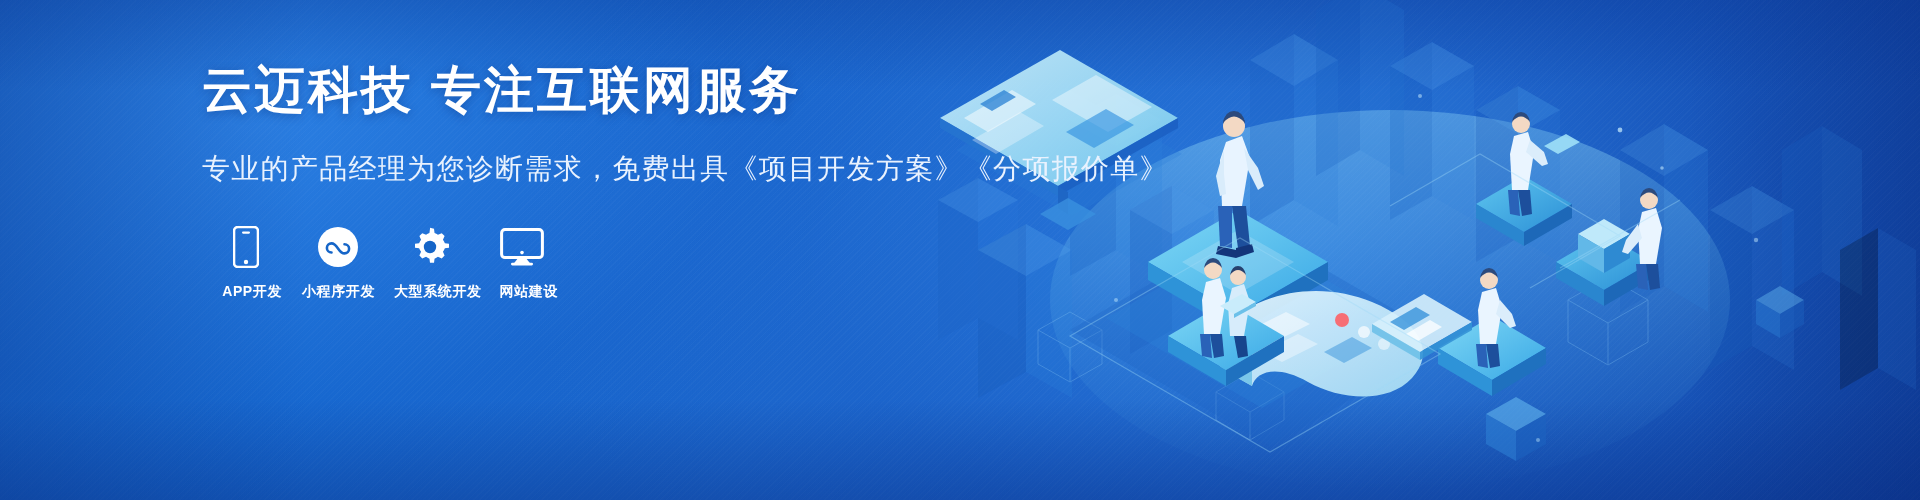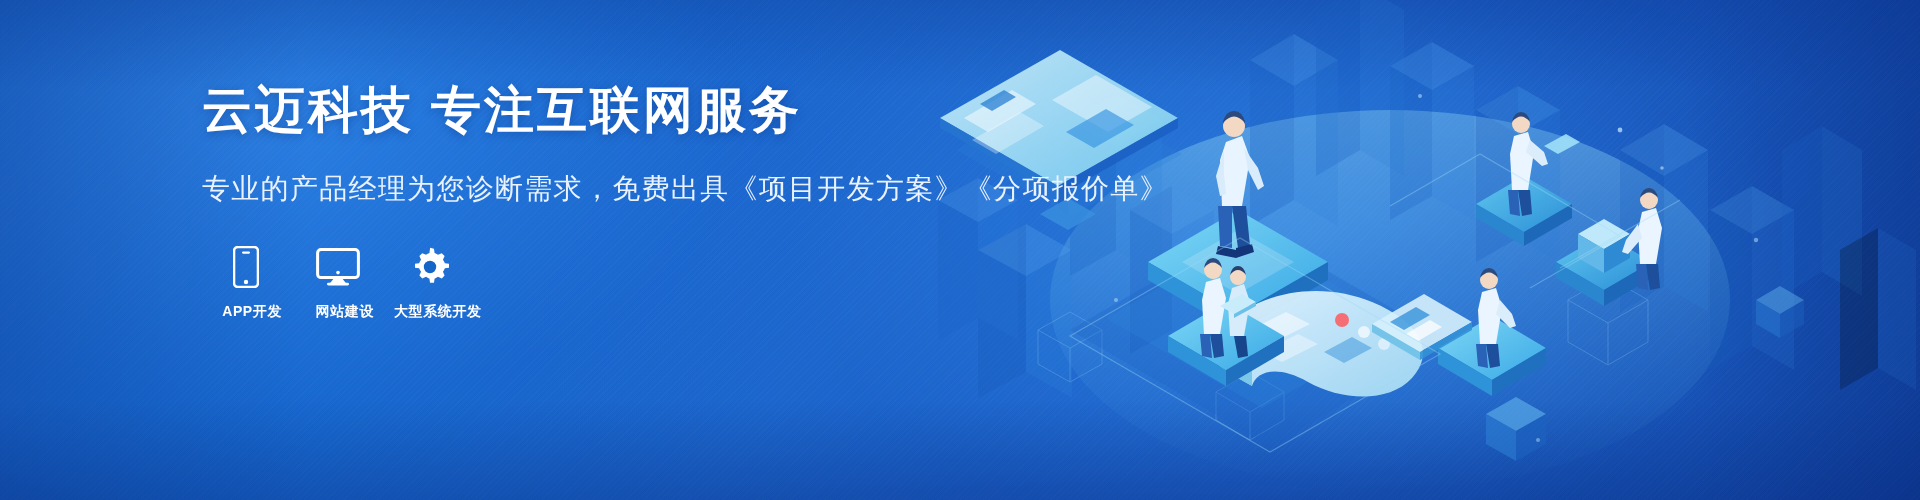--- a/index.html
+++ b/index.html
@@ -27,21 +27,20 @@
       linear-gradient(to bottom, rgba(10,50,140,0.30) 0%, rgba(0,0,0,0) 18%, rgba(0,0,0,0) 80%, rgba(8,42,125,0.35) 100%),
       linear-gradient(to right, rgba(10,48,135,0.35) 0%, rgba(0,0,0,0) 16%, rgba(0,0,0,0) 88%, rgba(8,40,120,0.30) 100%);
   }
 
   
   .content { position:absolute; left:202px; top:62px; width:760px; z-index:6; }
   .title {
     font-size:50px; font-weight:bold; color:#ffffff; letter-spacing:3px;
     line-height:1.15; white-space:nowrap;
     text-shadow:0 2px 10px rgba(6,38,105,0.35);
-    margin-top:20px;
   }
   .sub { margin-top:26px; }
   .sub-line {
     font-size:28px; color:#e9f2fe; line-height:1.62;
     letter-spacing:1.3px; white-space:nowrap; font-weight:400;
   }
 
   
   .services { display:flex; margin-top:34px; margin-left:8px; }
   .service { width:72px; text-align:right; margin-right:20px; }
@@ -343,48 +342,59 @@
         <div class="svc-icon">
           <svg width="26" height="42" viewBox="0 0 26 42" xmlns="http://www.w3.org/2000/svg">
             <rect x="1" y="1" width="24" height="40" rx="4" ry="4" fill="none" stroke="#ffffff" stroke-width="2.6"></rect>
             <rect x="9" y="5.5" width="8" height="2.2" rx="1.1" fill="#ffffff"></rect>
             <circle cx="13" cy="36" r="2.2" fill="#ffffff"></circle>
           </svg>
         </div>
         <div class="svc-label">APP开发</div>
       </div>
 
-
-
       <div class="service">
         <div class="svc-icon">
-          <svg width="44" height="38" viewBox="0 0 44 38" xmlns="http://www.w3.org/2000/svg">
-            <rect x="1.6" y="1.6" width="40.8" height="28" rx="3.4" ry="3.4" fill="none" stroke="#ffffff" stroke-width="3"></rect>
-            <circle cx="22" cy="24.6" r="1.8" fill="#ffffff"></circle>
-            <path d="M13 36.4 L18.5 29.6 L25.5 29.6 L31 36.4 Z" fill="#ffffff"></path>
-            <rect x="11" y="34.8" width="22" height="2.6" rx="1.3" fill="#ffffff"></rect>
+          <svg width="42" height="42" viewBox="0 0 42 42" xmlns="http://www.w3.org/2000/svg">
+            <circle cx="21" cy="21" r="20" fill="#ffffff"></circle>
+            <path d="M14.5 26.5 c-2.6 0 -4.6 -2.0 -4.6 -4.5 c0 -2.6 2.0 -4.6 4.6 -4.6
+                     c3.0 0 4.6 2.2 6.5 5.0 c1.9 2.8 3.5 5.0 6.5 5.0
+                     c2.6 0 4.6 -2.0 4.6 -4.6 c0 -2.5 -2.0 -4.5 -4.6 -4.5" fill="none" stroke="#1565c8" stroke-width="2.6" stroke-linecap="round"></path>
           </svg>
         </div>
-        <div class="svc-label">网站建设</div>
+        <div class="svc-label">小程序开发</div>
       </div>
+
 
       <div class="service">
         <div class="svc-icon">
           <svg width="40" height="40" viewBox="0 0 40 40" xmlns="http://www.w3.org/2000/svg">
             <path d="M20 0.8 l4.0 1.0 l0.55 4.1 a14.6 14.6 0 0 1 3.4 1.95 l3.8 -1.65 l2.85 2.85
                      l-1.65 3.8 a14.6 14.6 0 0 1 1.95 3.4 l4.1 0.55 l0 4.0 l-4.1 0.55
                      a14.6 14.6 0 0 1 -1.95 3.4 l1.65 3.8 l-2.85 2.85 l-3.8 -1.65
                      a14.6 14.6 0 0 1 -3.4 1.95 l-0.55 4.1 l-4.0 0 l-0.55 -4.1
                      a14.6 14.6 0 0 1 -3.4 -1.95 l-3.8 1.65 l-2.85 -2.85 l1.65 -3.8
                      a14.6 14.6 0 0 1 -1.95 -3.4 l-4.1 -0.55 l0 -4.0 l4.1 -0.55
                      a14.6 14.6 0 0 1 1.95 -3.4 l-1.65 -3.8 l2.85 -2.85 l3.8 1.65
                      a14.6 14.6 0 0 1 3.4 -1.95 l0.55 -4.1 Z" fill="#ffffff"></path>
             <circle cx="20" cy="20" r="6.2" fill="#1565c8"></circle>
           </svg>
         </div>
         <div class="svc-label">大型系统开发</div>
       </div>
 
+      <div class="service">
+        <div class="svc-icon">
+          <svg width="44" height="38" viewBox="0 0 44 38" xmlns="http://www.w3.org/2000/svg">
+            <rect x="1.6" y="1.6" width="40.8" height="28" rx="3.4" ry="3.4" fill="none" stroke="#ffffff" stroke-width="3"></rect>
+            <circle cx="22" cy="24.6" r="1.8" fill="#ffffff"></circle>
+            <path d="M13 36.4 L18.5 29.6 L25.5 29.6 L31 36.4 Z" fill="#ffffff"></path>
+            <rect x="11" y="34.8" width="22" height="2.6" rx="1.3" fill="#ffffff"></rect>
+          </svg>
+        </div>
+        <div class="svc-label">网站建设</div>
+      </div>
+
     </div>
   </div>
 
   <div class="vig"></div>
 </div>
 
 </body></html>

